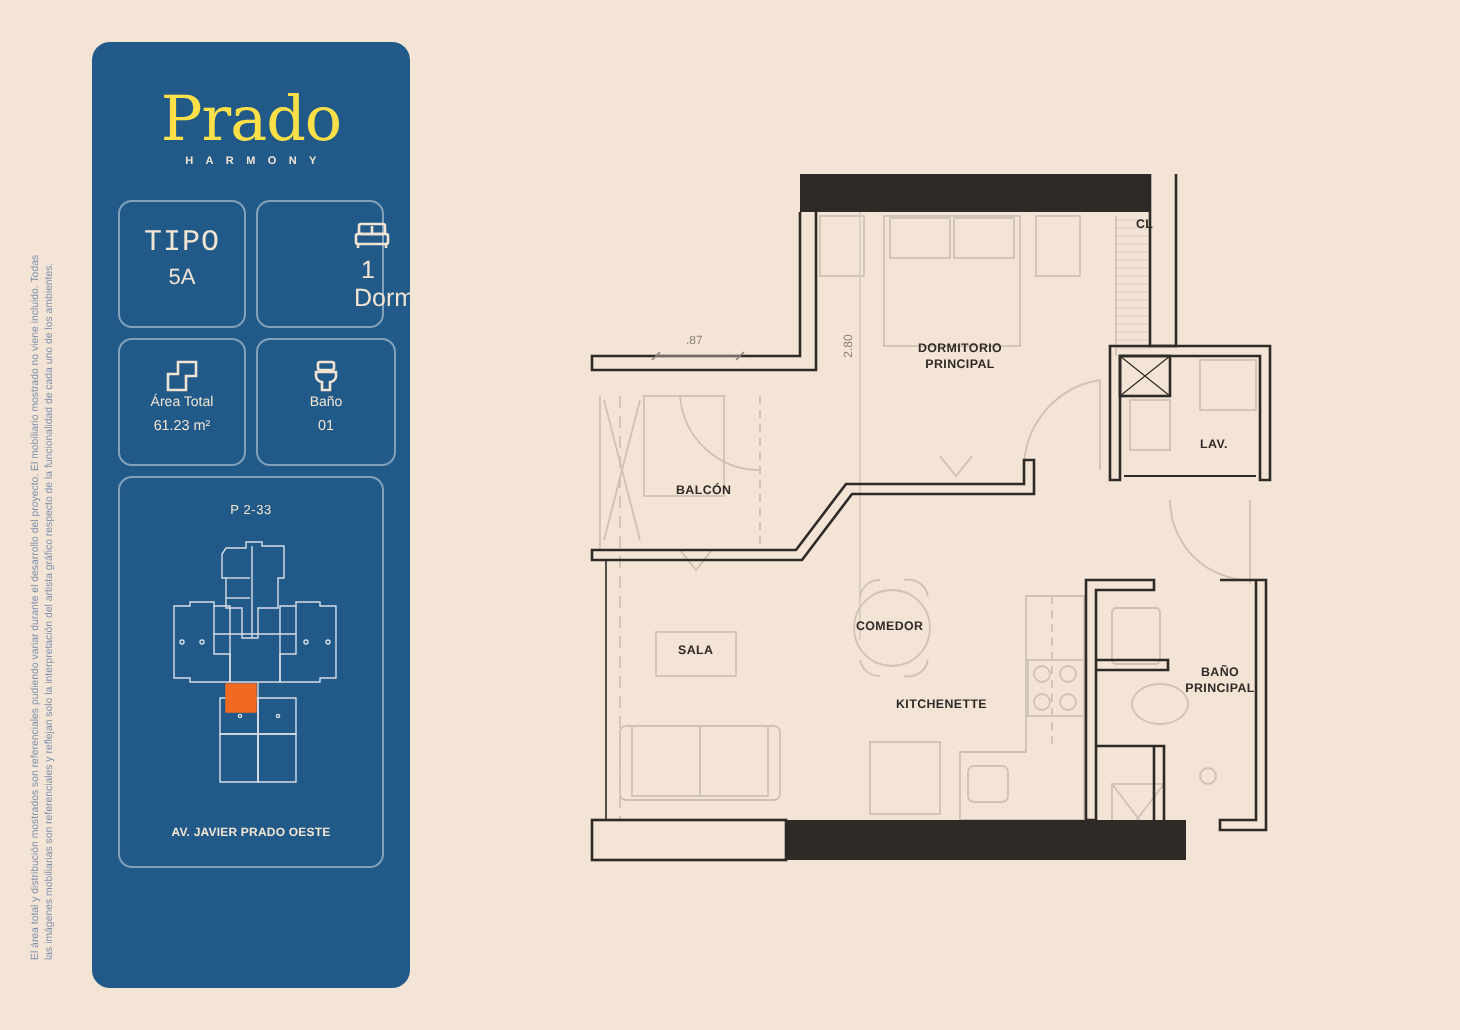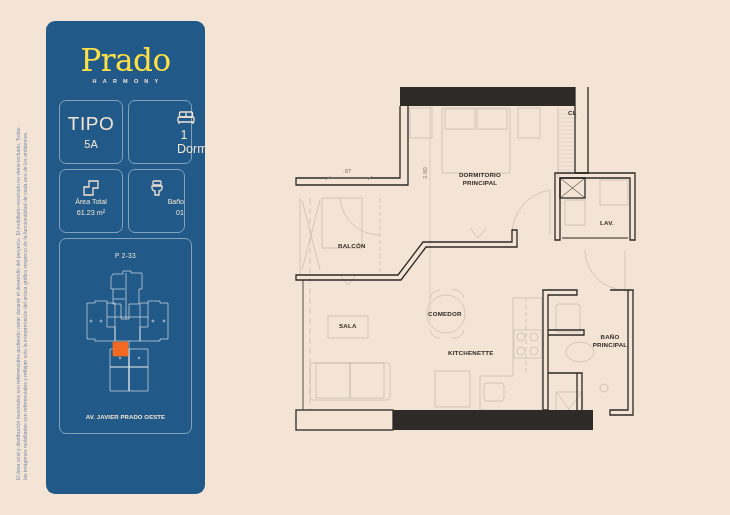--- a/index.html
+++ b/index.html
@@ -50,23 +50,23 @@
   }
   .box {
     position: absolute;
     border: 1px solid rgba(214,220,228,0.55);
     border-radius: 7px;
     text-align: center;
   }
   .b-tipo { left: 13px; top: 79px; width: 64px; height: 64px; }
   .b-dorm { left: 82px; top: 79px; width: 64px; height: 64px; padding-left: 48px; }
   .b-area { left: 13px; top: 148px; width: 64px; height: 64px; }
-  .b-bano { left: 82px; top: 148px; width: 57px; height: 64px; text-align: right; }
+  .b-bano { left: 82px; top: 148px; width: 70px; height: 64px; }
   .b-map  { left: 13px; top: 217px; width: 133px; height: 196px; }
-  .tipo-l1 { font-size: 19px; margin-top: 12px; letter-spacing: 0.5px; }
+  .tipo-l1 { font-size: 15px; margin-top: 12px; letter-spacing: 0.5px; font-family: Liberation Mono, monospace; }
   .tipo-l2 { font-size: 11px; margin-top: 3px; }
   .big-sub { font-size: 12.5px; margin-top: 3px; }
   .small-l { font-size: 7px; margin-top: 2px; }
   .small-v { font-size: 7.2px; margin-top: 3px; }
   .ico { display: block; margin: 10px auto 0; }
   .map-title { font-size: 6.5px; margin-top: 13px; letter-spacing: 0.3px; }
   .map-svg { position: absolute; left: 25px; top: 30px; }
   .map-street { position: absolute; left: 0; width: 100%; bottom: 13px; font-size: 6px; font-weight: bold; letter-spacing: 0.1px; }
 
   .plan { position: absolute; left: 280px; top: 70px; }

